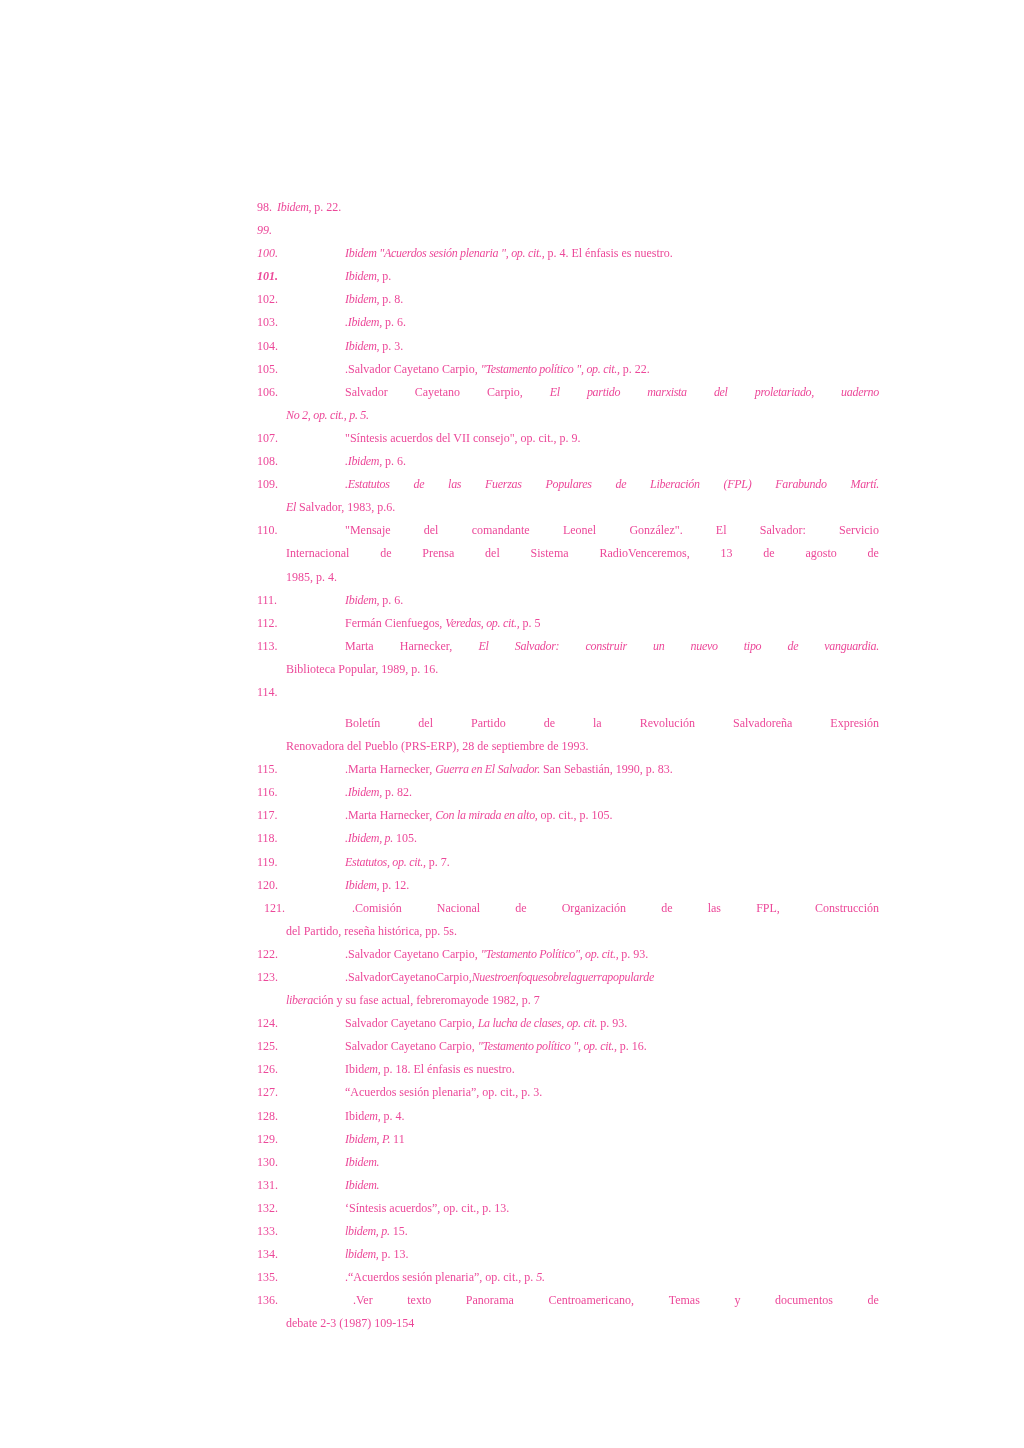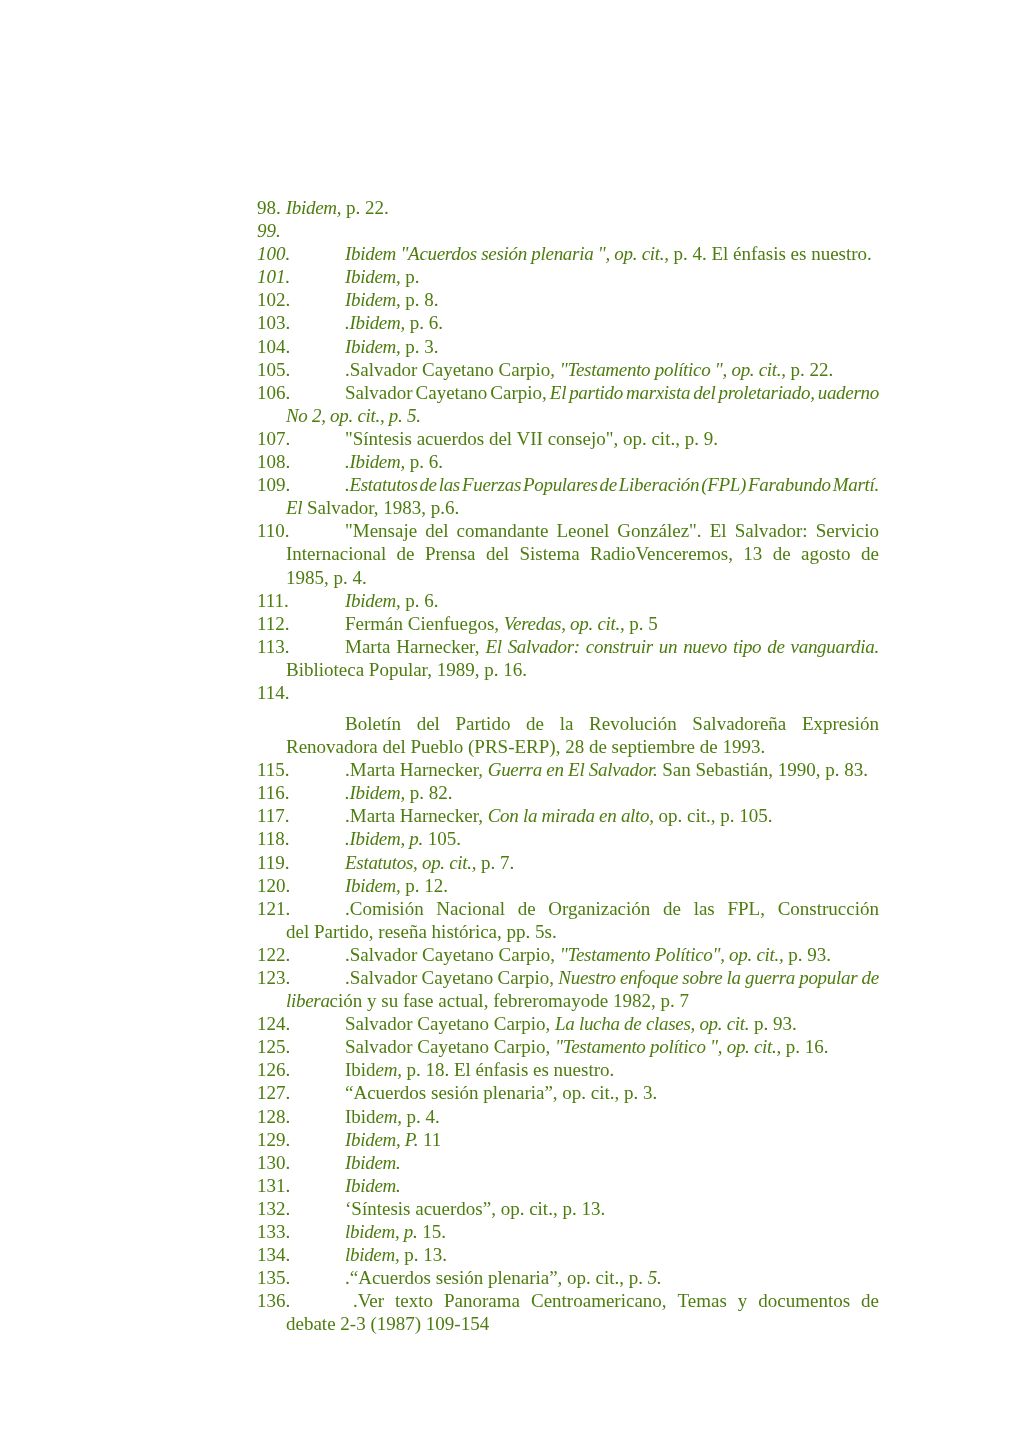--- a/index.html
+++ b/index.html
@@ -1,20 +1,20 @@
 <!DOCTYPE html>
 <html><head>
 <meta charset="utf-8">
 <style>
   html, body { margin: 0; padding: 0; background: #ffffff; }
   body { width: 1024px; height: 1448px; position: relative; overflow: hidden; }
   .page {
     position: absolute; left: 257px; top: 196px; width: 622px;
-    font-family: "Liberation Serif", serif; font-size: 19px; line-height: 23.1px;
-    color: #4d7c0f;
+    font-family: "Liberation Serif", serif; font-size: 12px; line-height: 23.1px;
+    color: #ec4899;
   }
   .note { position: relative; text-align: justify; }
   .note .first { display: block; white-space: nowrap; }
   .num { display: inline-block; width: 88px; }
   .num.short { width: auto; margin-right: 5px; }
   .cont { display: block; padding-left: 29px; text-align: left; }
   i { font-style: italic; letter-spacing: -0.3px; }
 </style>
 </head>
 <body>
@@ -23,21 +23,21 @@
     <div class="note">
       <span class="first"><span class="num short">98.</span><span><i>Ibidem,</i><span> p. 22.</span></span></span>
     </div>
     <div class="note">
       <span class="first"><i class="num short" style="letter-spacing: 0px;">99.</i><span></span></span>
     </div>
     <div class="note">
       <span class="first"><i class="num" style="letter-spacing: 0px;">100.</i><span><i>Ibidem "Acuerdos sesión plenaria ", op. cit.,</i><span> p. 4. El énfasis es nuestro.</span></span></span>
     </div>
     <div class="note">
-      <span class="first"><i class="num" style="letter-spacing: 0px;">101.</i><span><i>Ibidem,</i><span> p.</span></span></span>
+      <span class="first"><i class="num" style="letter-spacing: 0px; font-weight: bold;">101.</i><span><i>Ibidem,</i><span> p.</span></span></span>
     </div>
     <div class="note">
       <span class="first"><span class="num">102.</span><span><i>Ibidem,</i><span> p. 8.</span></span></span>
     </div>
     <div class="note">
       <span class="first"><span class="num">103.</span><span><i>.Ibidem,</i><span> p. 6.</span></span></span>
     </div>
     <div class="note">
       <span class="first"><span class="num">104.</span><span><i>Ibidem,</i><span> p. 3.</span></span></span>
     </div>
@@ -104,33 +104,33 @@
     <div class="note">
       <span class="first"><span class="num">118.</span><span><i>.Ibidem, p.</i><span> 105.</span></span></span>
     </div>
     <div class="note">
       <span class="first"><span class="num">119.</span><span><i>Estatutos, op. cit.,</i><span> p. 7.</span></span></span>
     </div>
     <div class="note">
       <span class="first"><span class="num">120.</span><span><i>Ibidem,</i><span> p. 12.</span></span></span>
     </div>
     <div class="note">
-      <span class="first body" style="text-align: justify; text-align-last: justify; white-space: nowrap; display: flex;">
+      <span class="first body" style="text-align: justify; text-align-last: justify; white-space: nowrap; display: flex; margin-left: 7px;">
         <span class="num">121.</span>
         <span style="flex: 1 1 0%; display: flex; justify-content: space-between; white-space: pre;"><span><span>.Comisión</span></span><span><span>Nacional</span></span><span><span>de</span></span><span><span>Organización</span></span><span><span>de</span></span><span><span>las</span></span><span><span>FPL,</span></span><span><span>Construcción</span></span></span>
       </span>
       <span class="cont"><span>del Partido, reseña histórica, pp. 5s.</span></span>
     </div>
     <div class="note">
       <span class="first"><span class="num">122.</span><span><span>.Salvador Cayetano Carpio, </span><i>"Testamento Político", op. cit.,</i><span> p. 93.</span></span></span>
     </div>
     <div class="note">
       <span class="first body" style="text-align: justify; text-align-last: justify; white-space: nowrap; display: flex;">
         <span class="num">123.</span>
-        <span style="flex: 1 1 0%; display: flex; justify-content: space-between; white-space: pre;"><span><span>.Salvador</span></span><span><span>Cayetano</span></span><span><span>Carpio,</span></span><span><i>Nuestro</i></span><span><i>enfoque</i></span><span><i>sobre</i></span><span><i>la</i></span><span><i>guerra</i></span><span><i>popular</i></span><span><i>de</i></span></span>
+        <span style="flex: 1 1 0%; display: flex; justify-content: flex-start; white-space: pre;"><span><span>.Salvador</span></span><span><span>Cayetano</span></span><span><span>Carpio,</span></span><span><i>Nuestro</i></span><span><i>enfoque</i></span><span><i>sobre</i></span><span><i>la</i></span><span><i>guerra</i></span><span><i>popular</i></span><span><i>de</i></span></span>
       </span>
       <span class="cont"><i>libera</i><span>ción y su fase actual, febreromayode 1982, p. 7</span></span>
     </div>
     <div class="note">
       <span class="first"><span class="num">124.</span><span><span>Salvador Cayetano Carpio, </span><i>La lucha de clases, op. cit.</i><span> p. 93.</span></span></span>
     </div>
     <div class="note">
       <span class="first"><span class="num">125.</span><span><span>Salvador Cayetano Carpio, </span><i>"Testamento político ", op. cit.,</i><span> p. 16.</span></span></span>
     </div>
     <div class="note">

